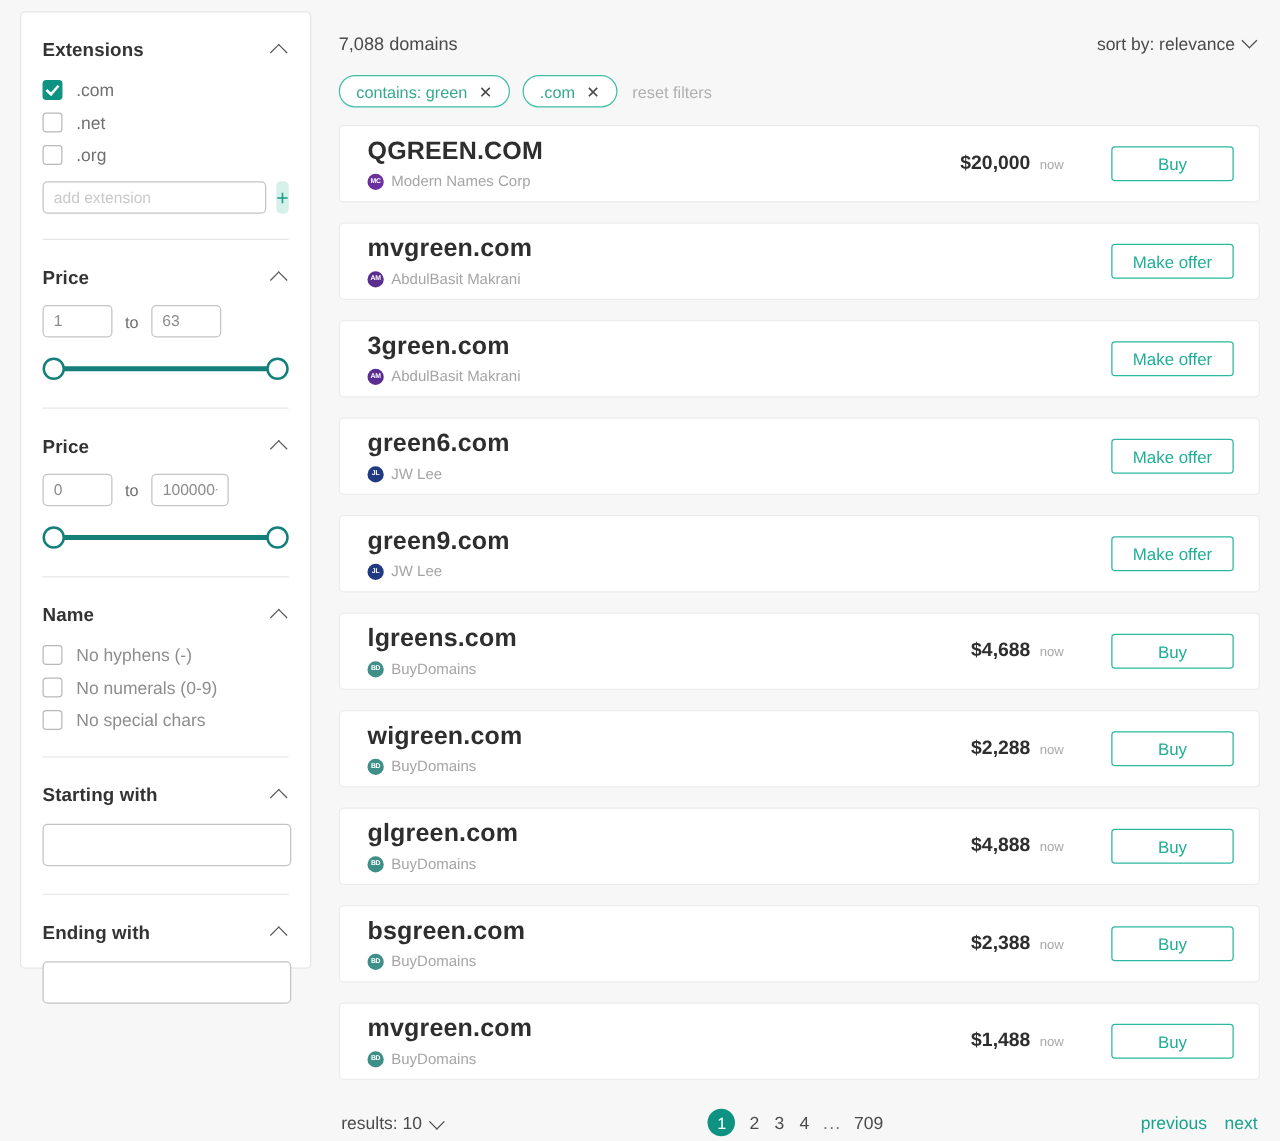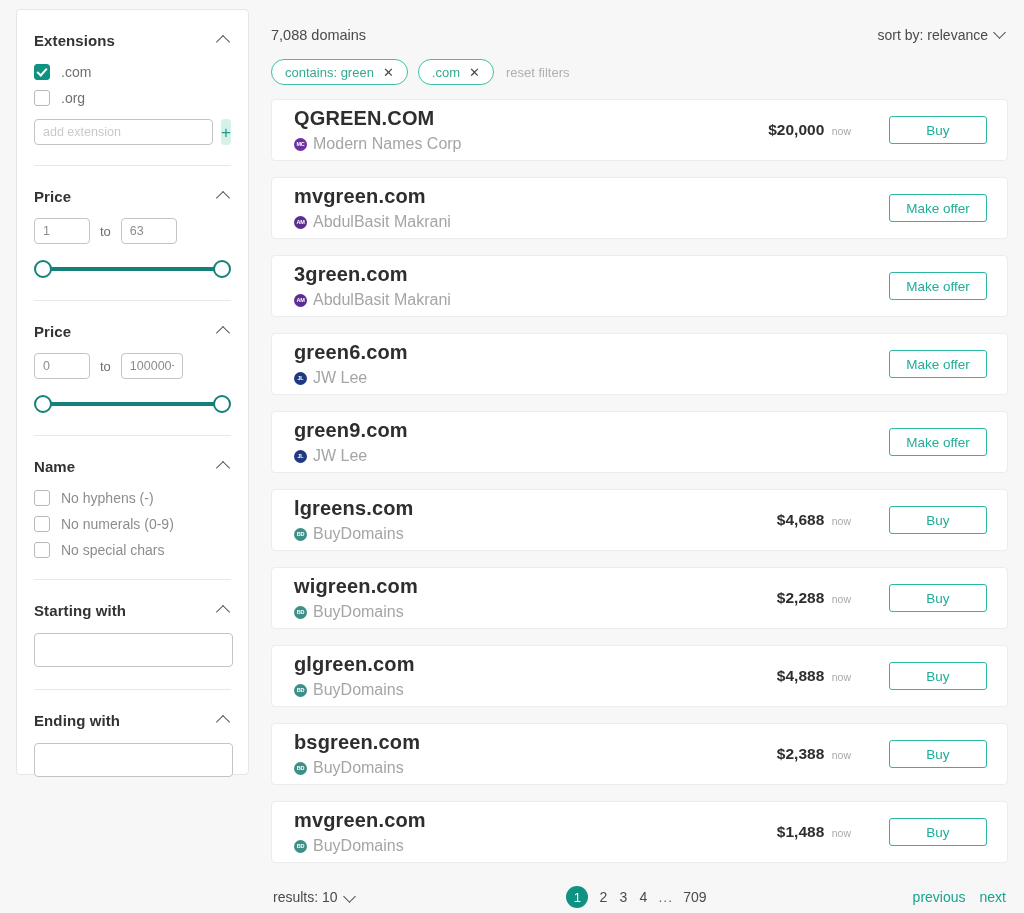--- a/index.html
+++ b/index.html
@@ -294,21 +294,21 @@
     flex: 0 0 13px;
     display: flex;
     align-items: center;
     justify-content: center;
     font-size: 5.5px;
     color: #ffffff;
     font-weight: bold;
     letter-spacing: -.2px;
   }
   .seller-name {
-    font-size: 16px;
+    font-size: 12px;
     color: #a5a5a5;
   }
 
   .price {
     text-align: right;
     margin-right: 38px;
     white-space: nowrap;
   }
   .price-amt {
     font-size: 15.5px;
@@ -397,20 +397,24 @@
 
     <section class="facet">
       <div class="facet-head">
         <span class="facet-title">Extensions</span>
         <span class="chev"></span>
       </div>
       <div>
         <label class="checkrow">
           <span class="cbox checked"></span>
           <span class="clabel">.com</span>
+        </label>
+        <label class="checkrow">
+          <span class="cbox"></span>
+          <span class="clabel">.net</span>
         </label>
         <label class="checkrow">
           <span class="cbox"></span>
           <span class="clabel">.org</span>
         </label>
       </div>
       <div class="ext-add">
         <input class="ext-input" type="text" placeholder="add extension" style="">
         <button class="plus-btn">+</button>
       </div>

